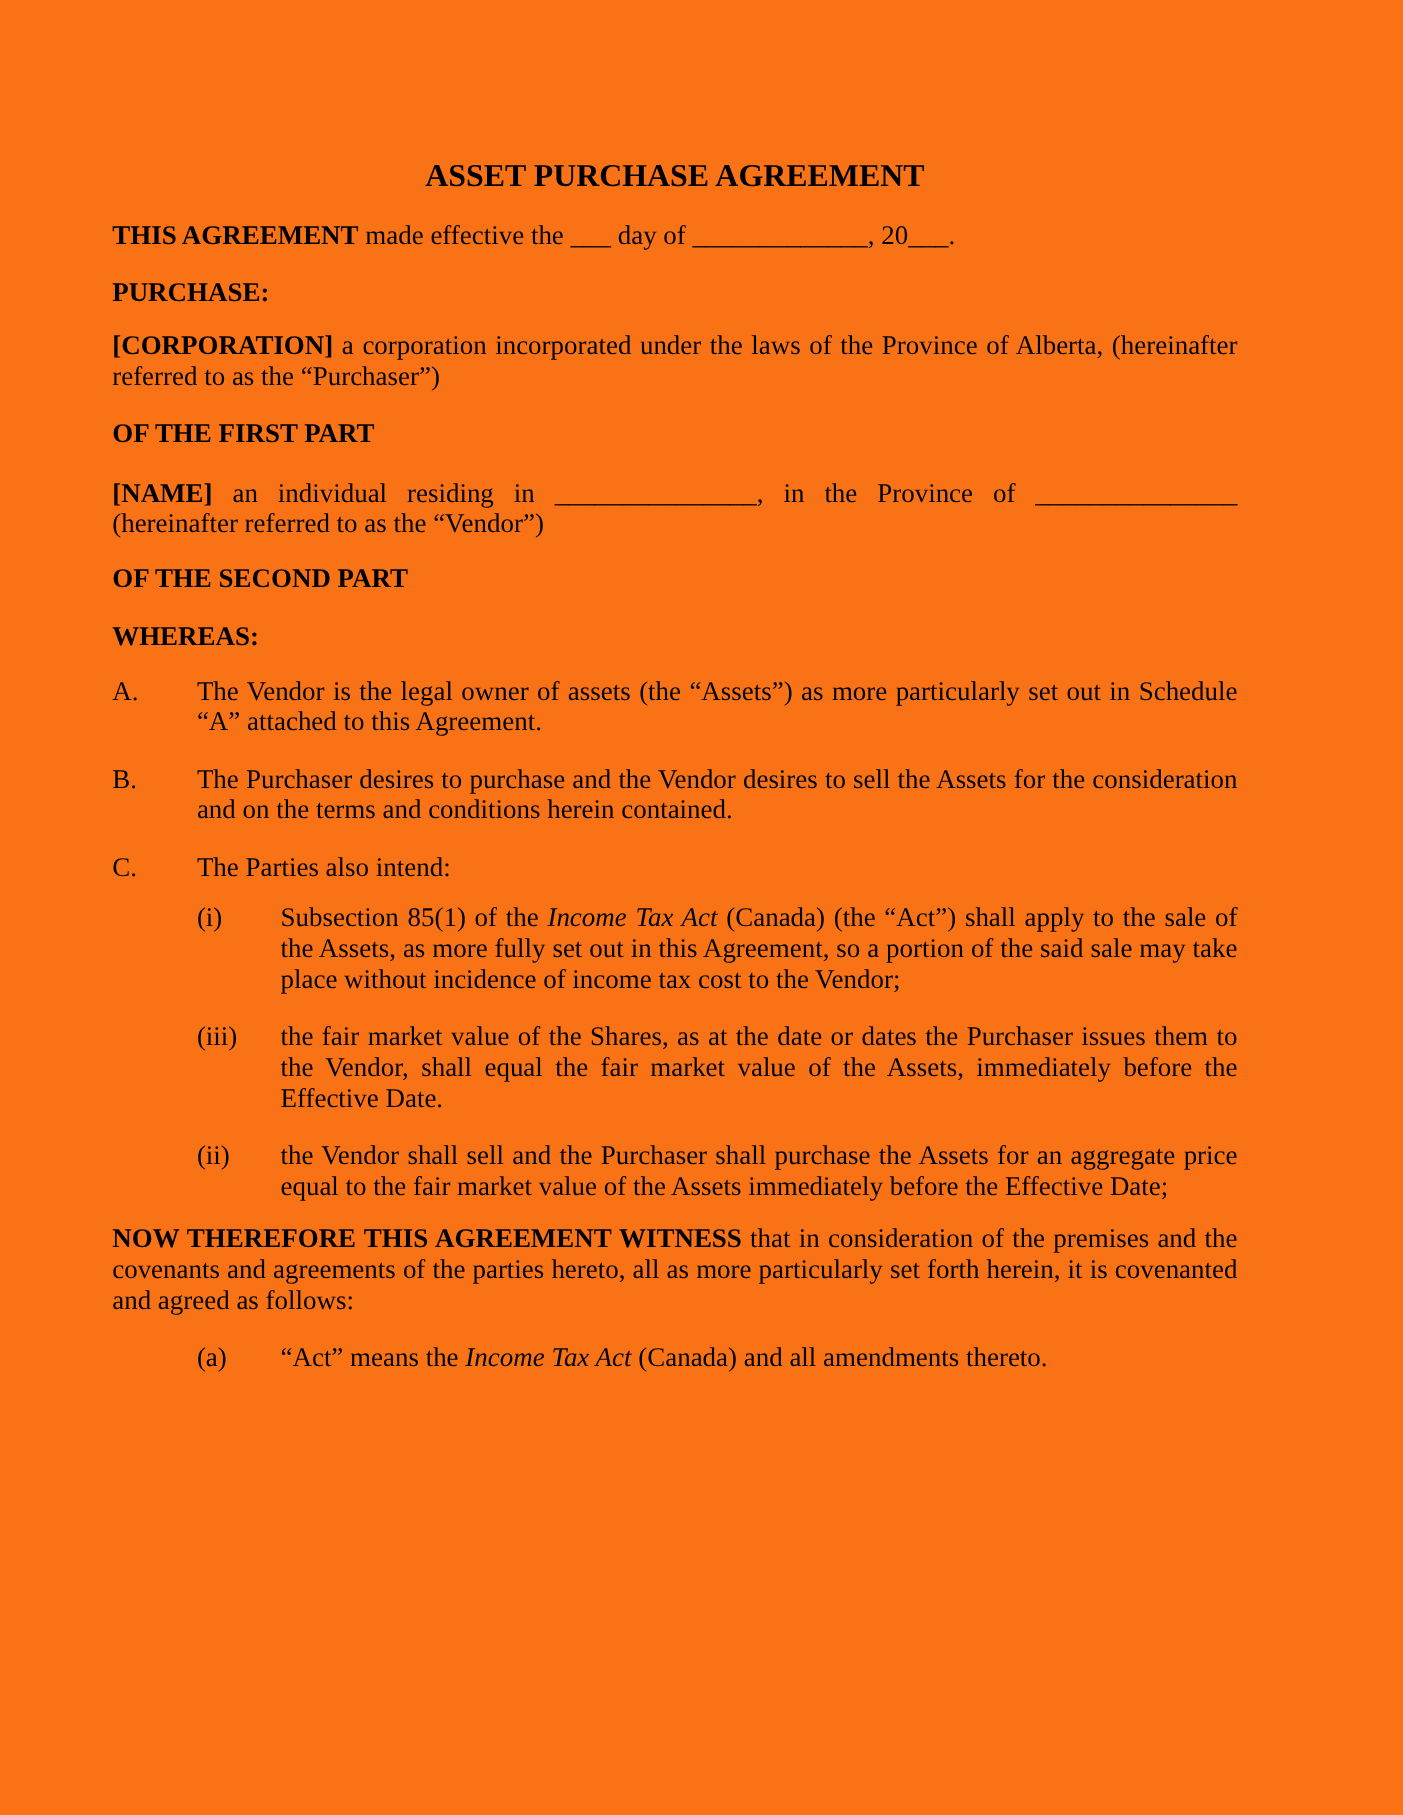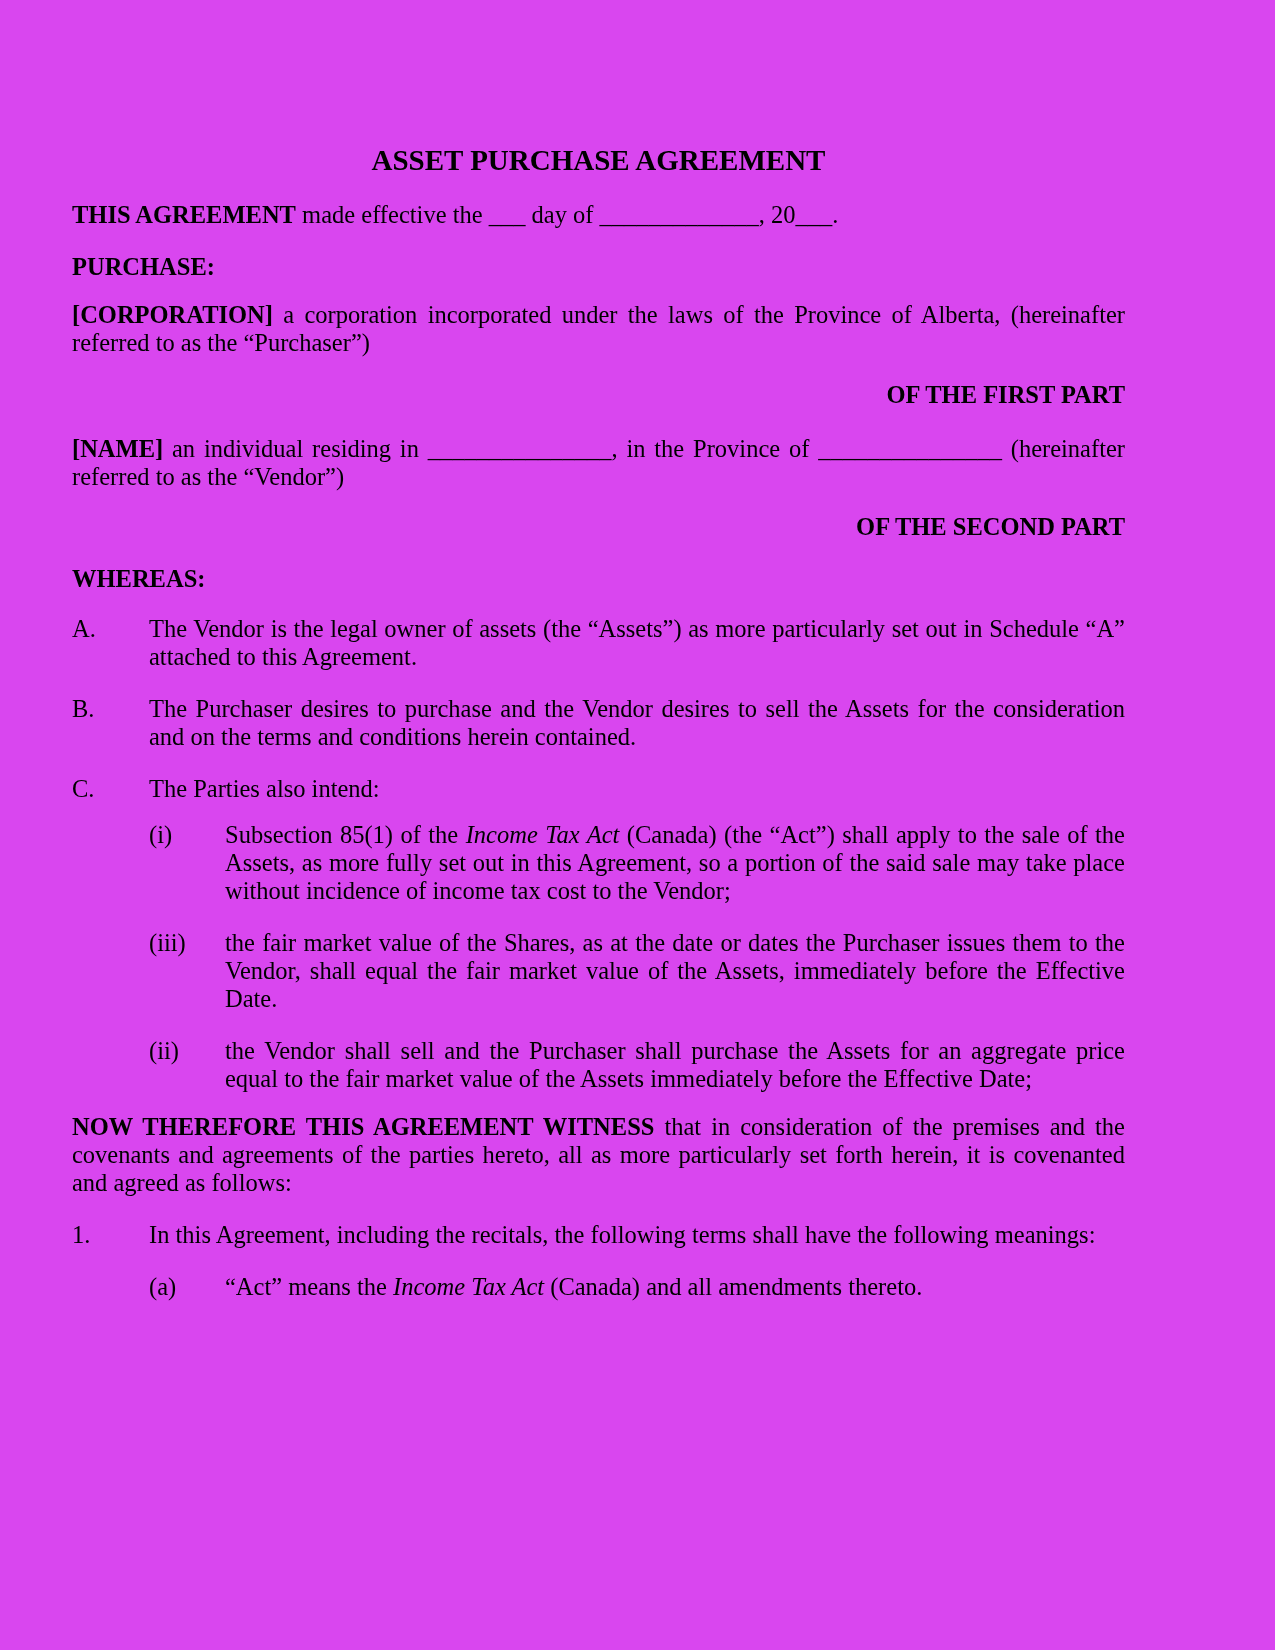--- a/index.html
+++ b/index.html
@@ -5,26 +5,26 @@
   html, body {
     margin: 0;
     padding: 0;
     background: #ffffff;
   }
   .page {
     position: relative;
     width: 1275px;
     height: 1650px;
     box-sizing: border-box;
-    background: #d946ef;
+    background: #f97316;
     color: #000000;
     font-family: "Liberation Serif", "DejaVu Serif", serif;
     font-size: 24.5px;
     line-height: 28px;
-    padding: 145px 150px 0 72px;
+    padding: 145px 150px 0 102px;
     overflow: hidden;
   }
   .page p, .page h1 { margin: 0; padding: 0; }
 
   .doc-title {
     font-size: 29px;
     line-height: 30px;
     font-weight: bold;
     text-align: center;
   }
@@ -32,21 +32,20 @@
   .bold { font-weight: bold; }
   .italic { font-style: italic; }
 
   .party-block {
     margin-left: 152px;
     margin-right: 137px;
     text-align: justify;
   }
   .part-line {
     font-weight: bold;
-    text-align: right;
     padding-right: 75px;
   }
   .and-sep { text-align: center; }
 
   .hang-row { display: flex; }
   .hang-row .lbl { flex: 0 0 77px; }
   .hang-row .txt { flex: 1 1 auto; text-align: justify; }
 
   .sub-row { display: flex; margin-left: 77px; }
   .sub-row .lbl { flex: 0 0 76px; }
@@ -108,20 +107,19 @@
     <span class="txt">the fair market value of the Shares, as at the date or dates the Purchaser issues them to the Vendor, shall equal the fair market value of the Assets, immediately before the Effective Date.</span>
   </div>
 
   <div class="sub-row mb20">
     <span class="lbl">(ii)</span>
     <span class="txt">the Vendor shall sell and the Purchaser shall purchase the Assets for an aggregate price equal to the fair market value of the Assets immediately before the Effective Date;</span>
   </div>
 
   <p class="body-par mb24"><span class="bold">NOW THEREFORE THIS AGREEMENT WITNESS</span><span> that in consideration of the premises and the covenants and agreements of the parties hereto, all as more particularly set forth herein, it is covenanted and agreed as follows:</span></p>
 
-  <p class="body-par mb24"><span class="num-inline">1.</span><span>In this Agreement, including the recitals, the following terms shall have the following meanings:</span></p>
 
   <div class="sub-row">
     <span class="lbl">(a)</span>
     <span class="txt"><span>“Act” means the </span><span class="italic">Income Tax Act</span><span> (Canada) and all amendments thereto.</span></span>
   </div>
 
 </div>
 
 </body></html>

